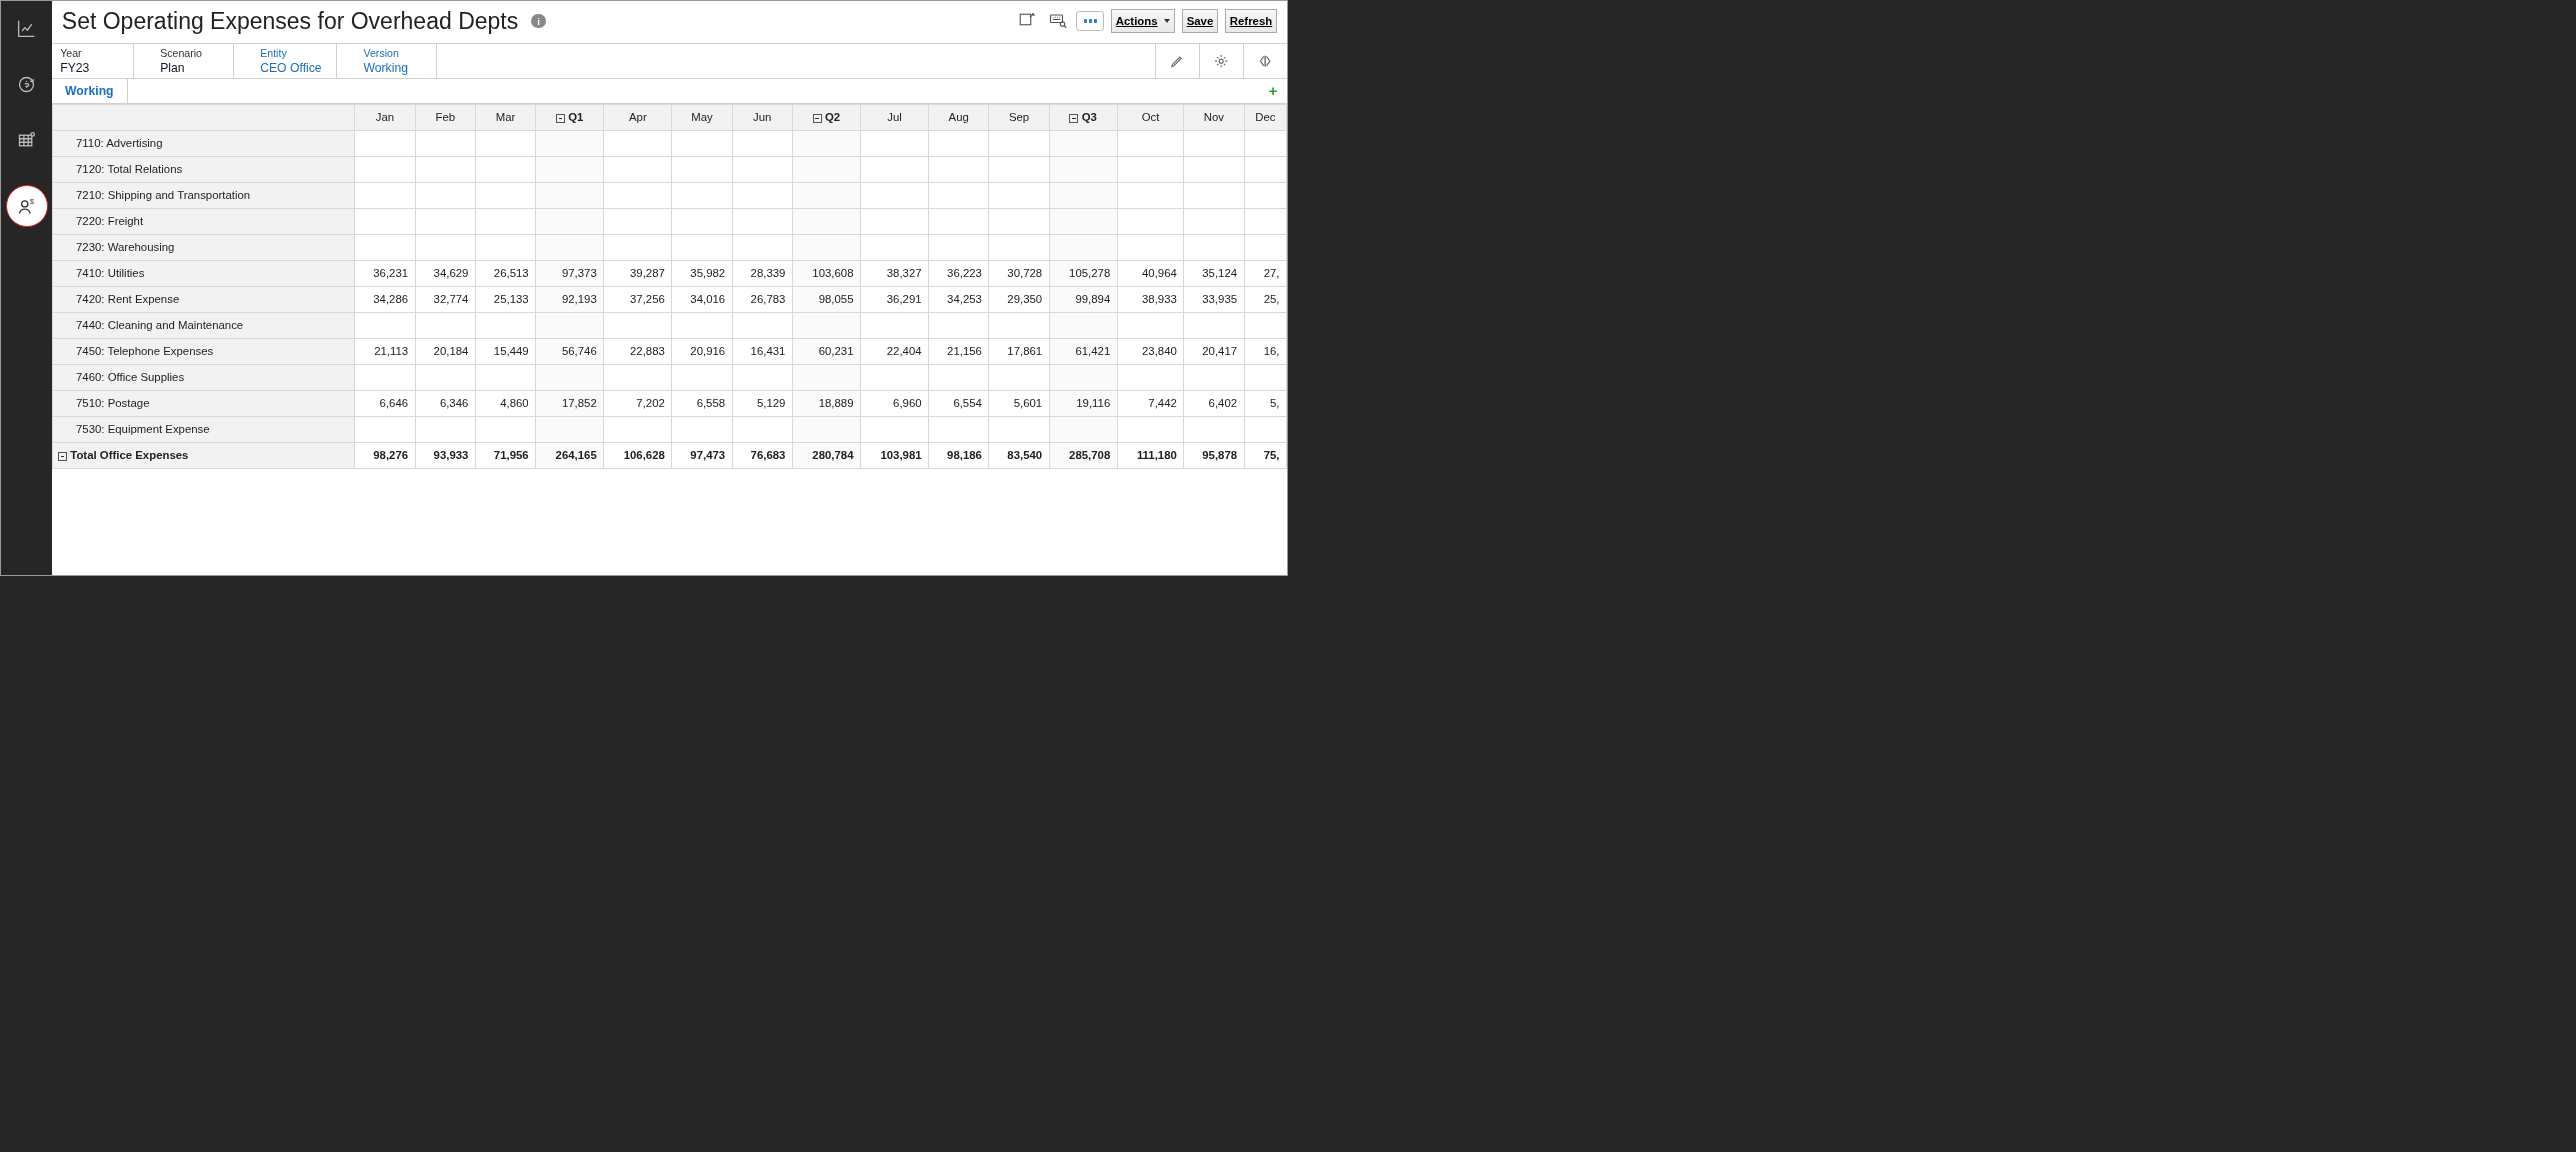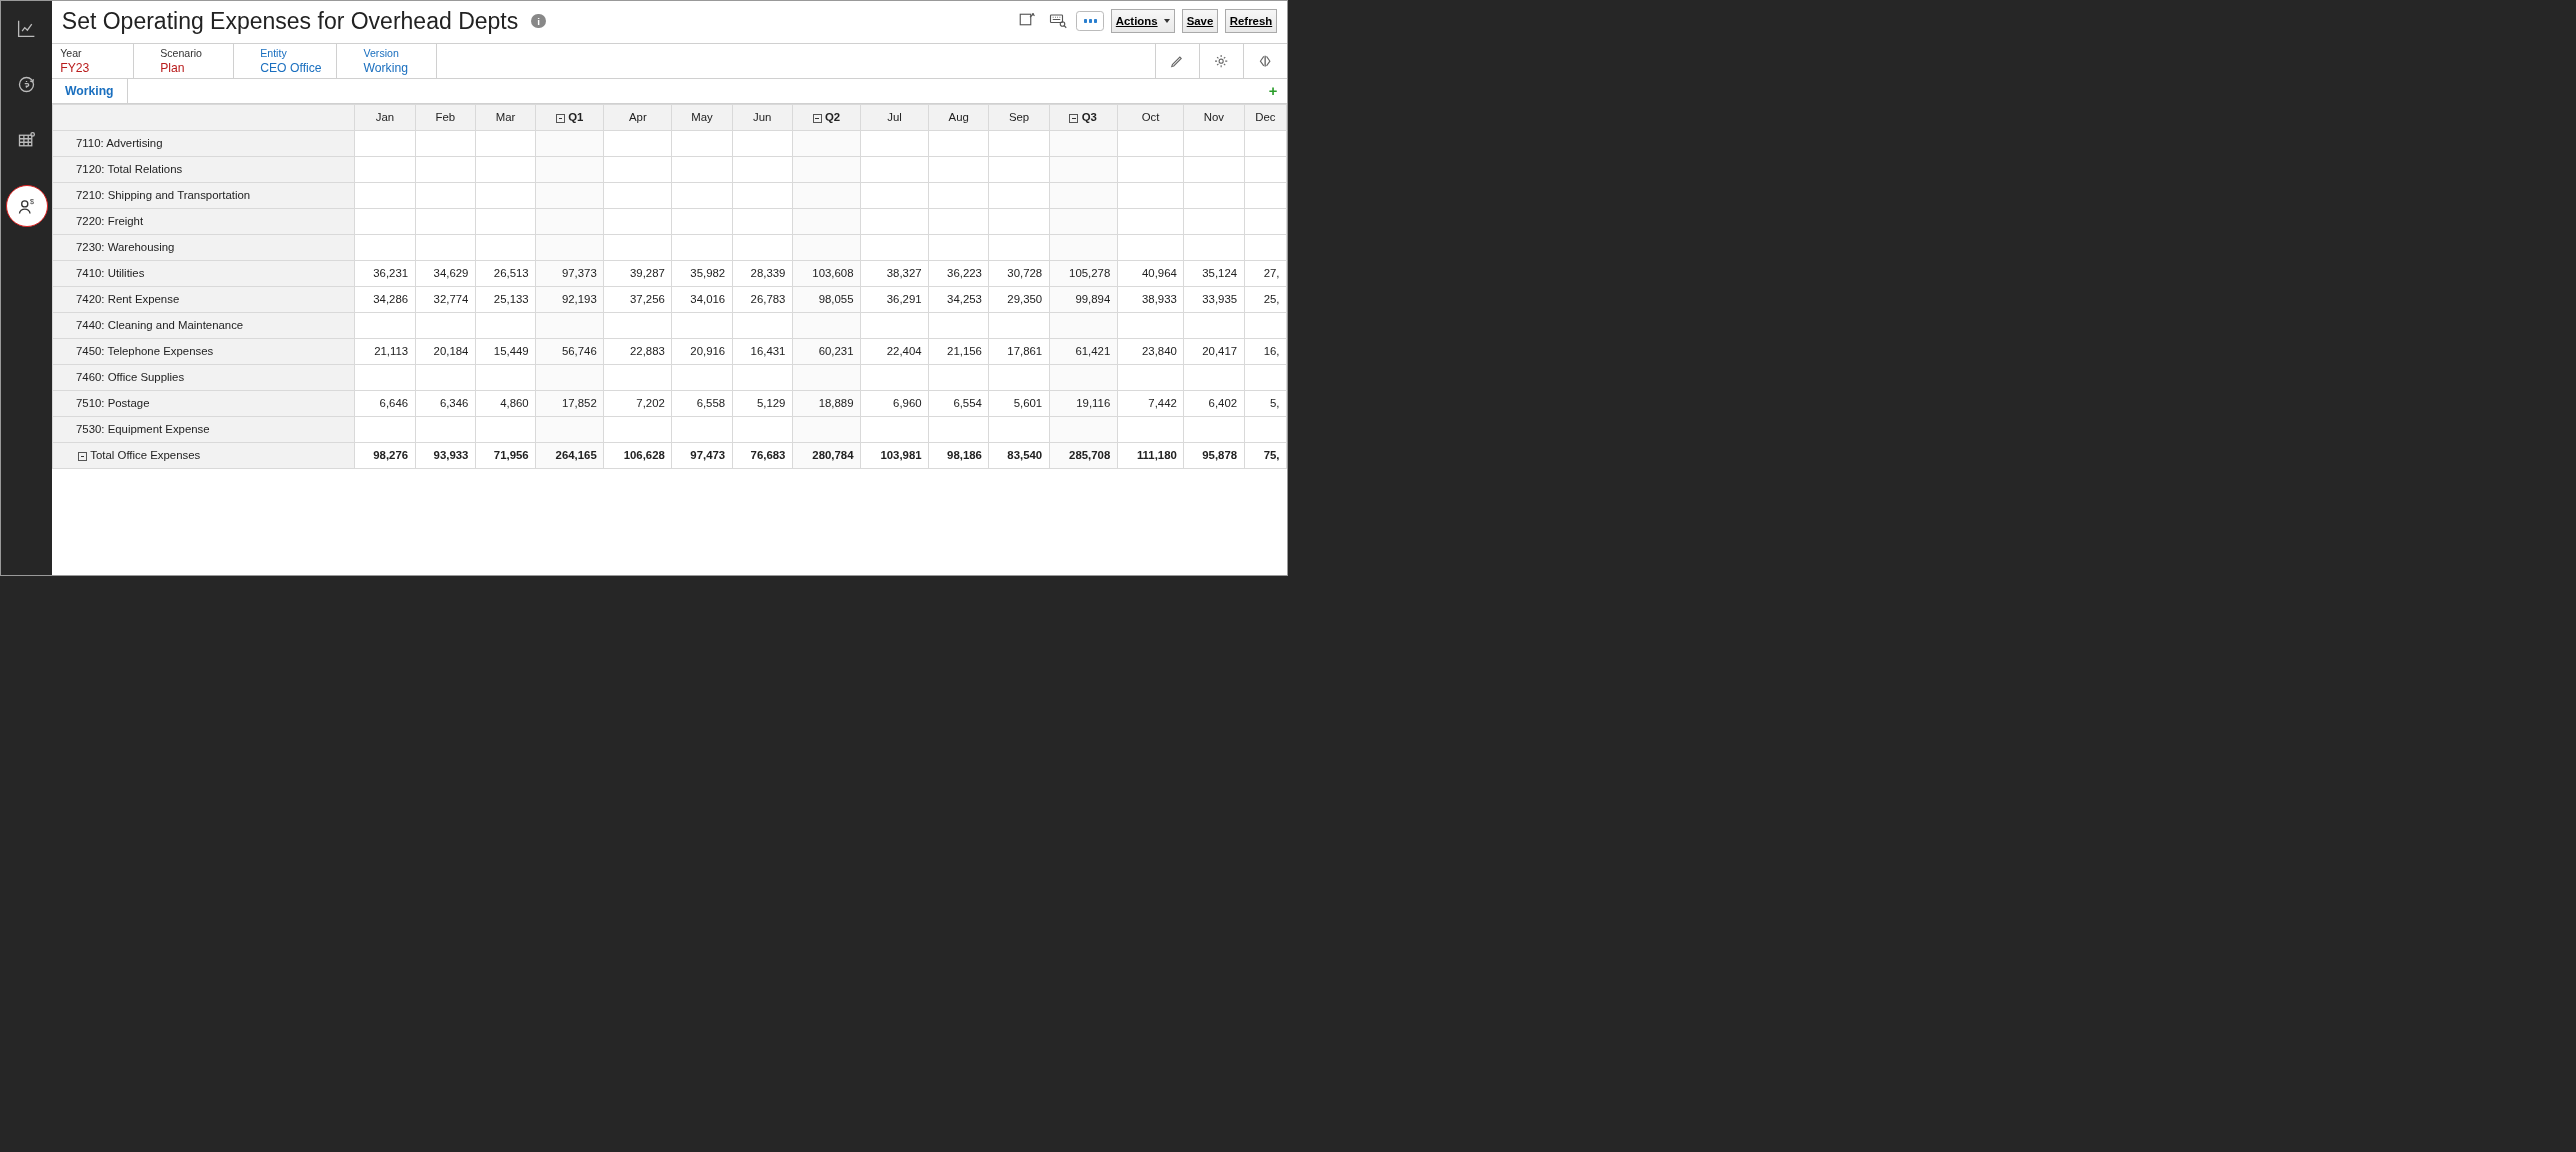--- a/index.html
+++ b/index.html
@@ -83,21 +83,21 @@
     border-bottom:0.8px solid #d0d0d0;
     margin-top:4.9px;
     gap:18px;
   }
   .pov-cell {
     border-right:0.8px solid #d0d0d0;
     padding: 3.3px 14.7px 3.3px 8.2px;
     min-width: 82px;
   }
   .pov-cell .lbl { font-size:10.6px; color:#333; }
-  .pov-cell .val { font-size:12.2px; color:#b91c1c; margin-top:1.6px; }
+  .pov-cell .val { font-size:12.2px; color:#0f172a; margin-top:1.6px; }
   .pov-cell.link .lbl, .pov-cell.link .val { color:#1a6fbf; }
   .pov-right { margin-left:auto; display:flex; }
   .pov-iconbtn {
     width:44px; border-left:0.8px solid #d0d0d0;
     display:flex; align-items:center; justify-content:center; cursor:pointer;
   }
   .pov-iconbtn svg { width:16.3px; height:16.3px; stroke:#666; fill:none; stroke-width:1.6; }
   
   .tabstrip {
     display:flex; align-items:center;
@@ -141,21 +141,21 @@
   }
   .collapse-box::after {
     content:""; position:absolute; left:1.6px; right:1.6px; top:3.3px; height:0.8px; background:#333;
   }
   table.grid th.rowhead, table.grid td.rowhead {
     background:#f2f2f2;
     text-align:left;
     min-width: 245px;
   }
   td.rowhead.indent1 { padding-left: 23px; }
-  td.rowhead.total { font-weight: normal; padding-left:25px;margin-left:48px; }
+  td.rowhead.total { font-weight: bold; padding-left:5px;margin-left:48px; }
   table.grid td.num { text-align:right; background:#fff; }
   table.grid tr.total td.num { font-weight:bold; }
   table.grid td.qcol { background:#fafafa; }
   table.grid tbody tr:nth-child(even) td.num { }
 </style>
 </head>
 <body>
 
 <div class="app">
   <div class="rail">

